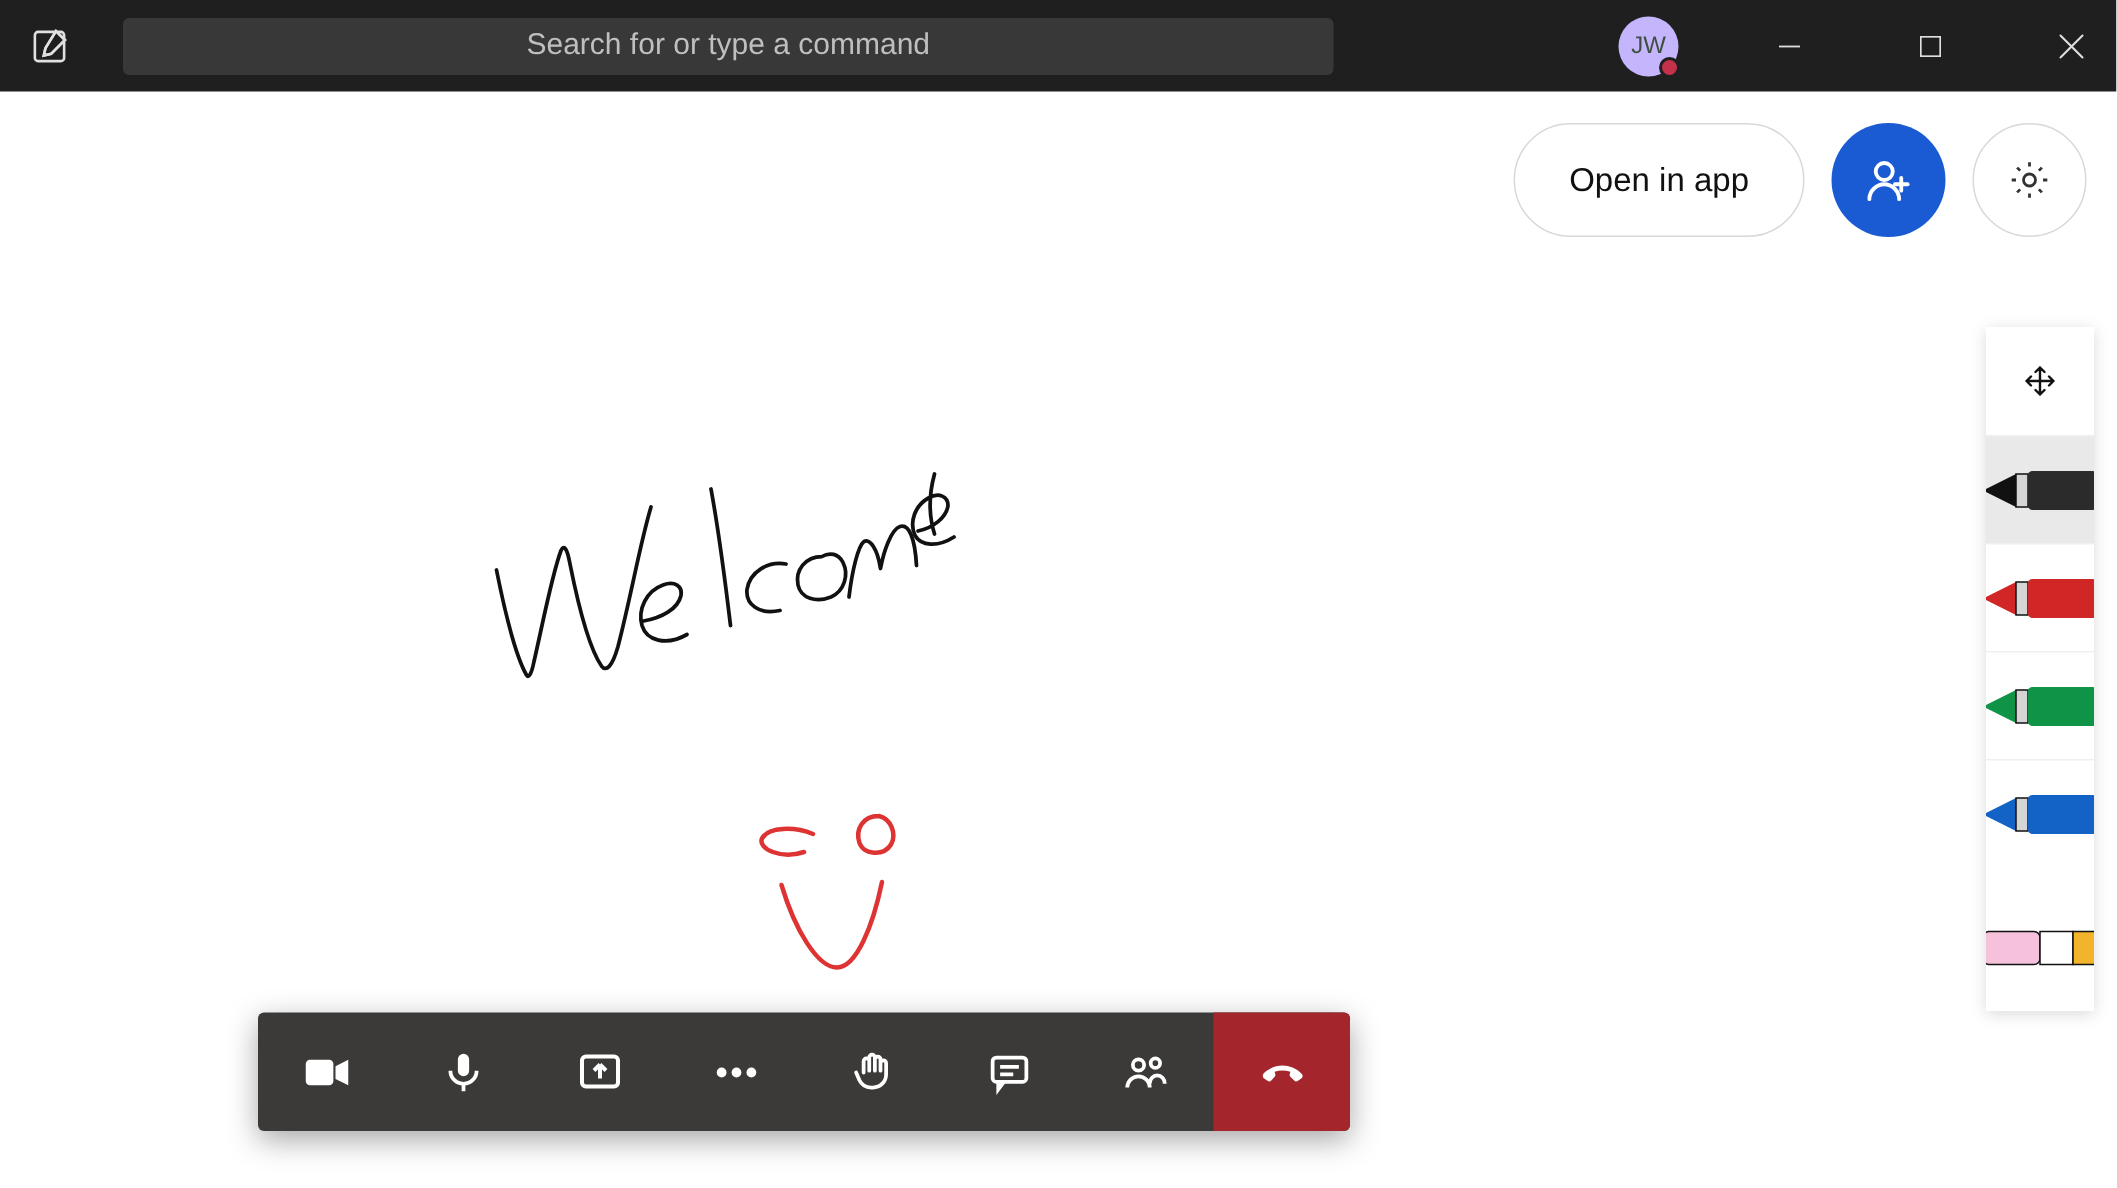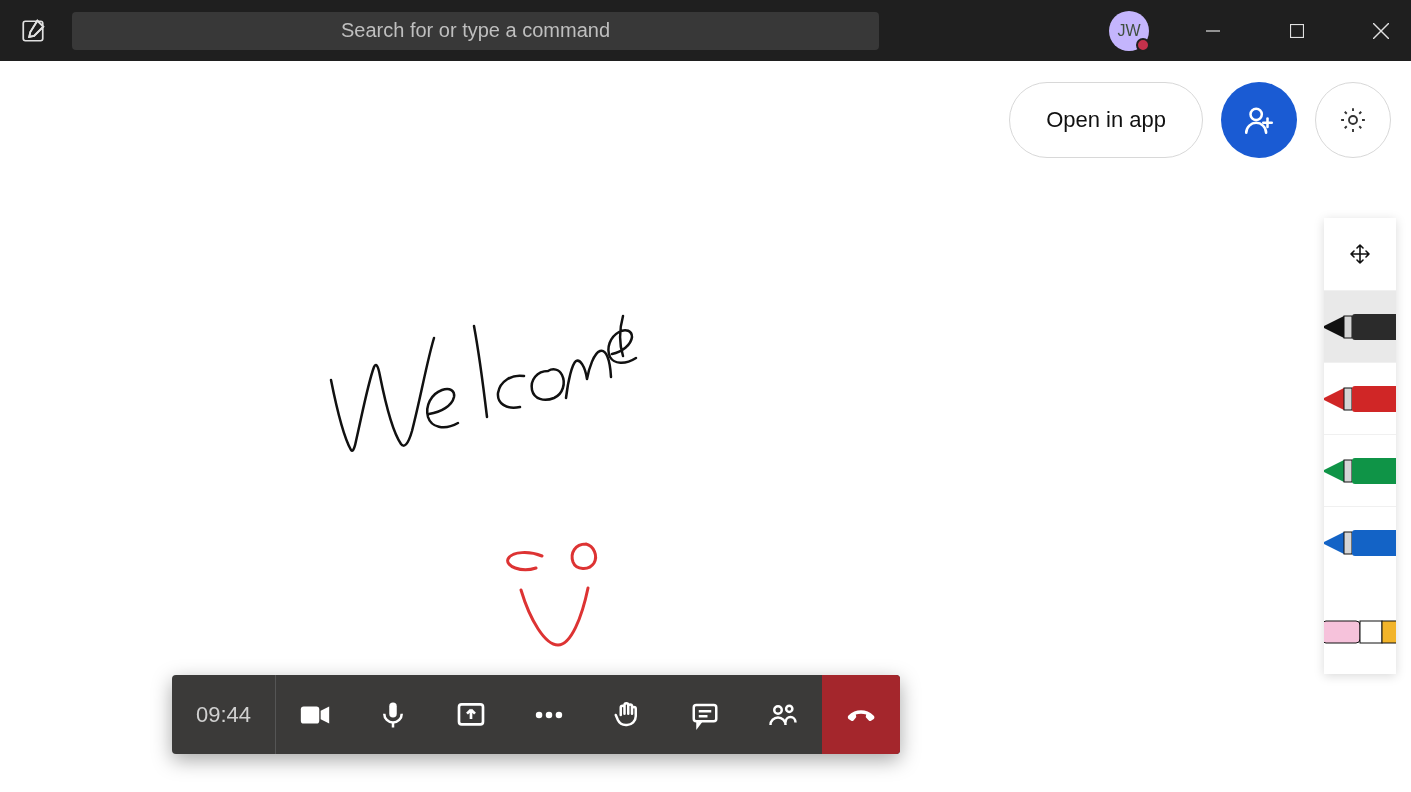--- a/index.html
+++ b/index.html
@@ -1,19 +1,19 @@
 <!DOCTYPE html>
 <html><head>
   <meta charset="utf-8">
   <style>
     * { margin:0; padding:0; box-sizing:border-box; font-family-apple-system,BlinkMacSystemFont,"Segoe UI",Roboto,Arial,sans-serif; }
     body { width:1411px; height:792px; background:#fff; overflow:hidden; position:relative; font-family:"Segoe UI",Arial,sans-serif; }
 
     
-    .titlebar { height:61px; background:#1f1f1f; display:flex; align-items:center; gap:24px; padding-left:18px; padding-right:0; }
+    .titlebar { height:61px; background:#1f1f1f; display:flex; align-items:center; gap:34px; padding-left:18px; padding-right:0; }
     .compose-btn { width:30px; height:30px; display:flex; align-items:center; justify-content:center; cursor:pointer; color:#e0e0e0; }
     .searchbox { flex:0 0 807px; height:38px; background:#383838; border-radius:4px; display:flex; align-items:center; justify-content:center; color:#bfbfbf; font-size:20px; }
     .titlebar-spacer { flex:1; }
     .avatar { width:40px; height:40px; border-radius:50%; background:#c4b5fd; display:flex; align-items:center; justify-content:center; font-size:16px; color:#3f4f3f; position:relative; margin-right:10px; }
     .presence { position:absolute; bottom:-1px; right:-1px; width:14px; height:14px; border-radius:50%; background:#c4314b; border:2px solid #1f1f1f; }
     .win-btn { width:60px; height:61px; display:flex; align-items:center; justify-content:center; cursor:pointer; color:#e0e0e0; }
 
     
     .wb-controls { position:absolute; top:82px; right:20px; display:flex; align-items:flex-end; gap:18px; }
     .pill-btn   { height:76px; border-radius:40px; background:#fff; border:1px solid #d8d8d8; display:flex; align-items:center; justify-content:center; cursor:pointer; }
@@ -177,23 +177,20 @@
     <svg class="pen-svg" width="76" height="30" viewBox="0 0 76 30">
       <rect x="0" y="4" width="38" height="22" rx="4" fill="#f6c2db" stroke="#111"></rect>
       <rect x="38" y="4" width="22" height="22" fill="#ffffff" stroke="#111"></rect>
       <rect x="60" y="4" width="16" height="22" fill="#f2b42a" stroke="#111"></rect>
     </svg>
   </div>
 
 </div>
 
 <div class="meetbar">
-  <div class="timer">
-    <span>09:44</span>
-  </div>
 
   <div class="mbtn">
     <svg width="34" height="34" viewBox="0 0 24 24" fill="#fff">
       <rect x="2" y="6" width="13" height="12" rx="2"></rect>
         <polygon points="16,9 22,6 22,18 16,15"></polygon>
     </svg>
   </div>
 
   <div class="mbtn">
     <svg width="30" height="30" viewBox="0 0 24 24" fill="#fff">

